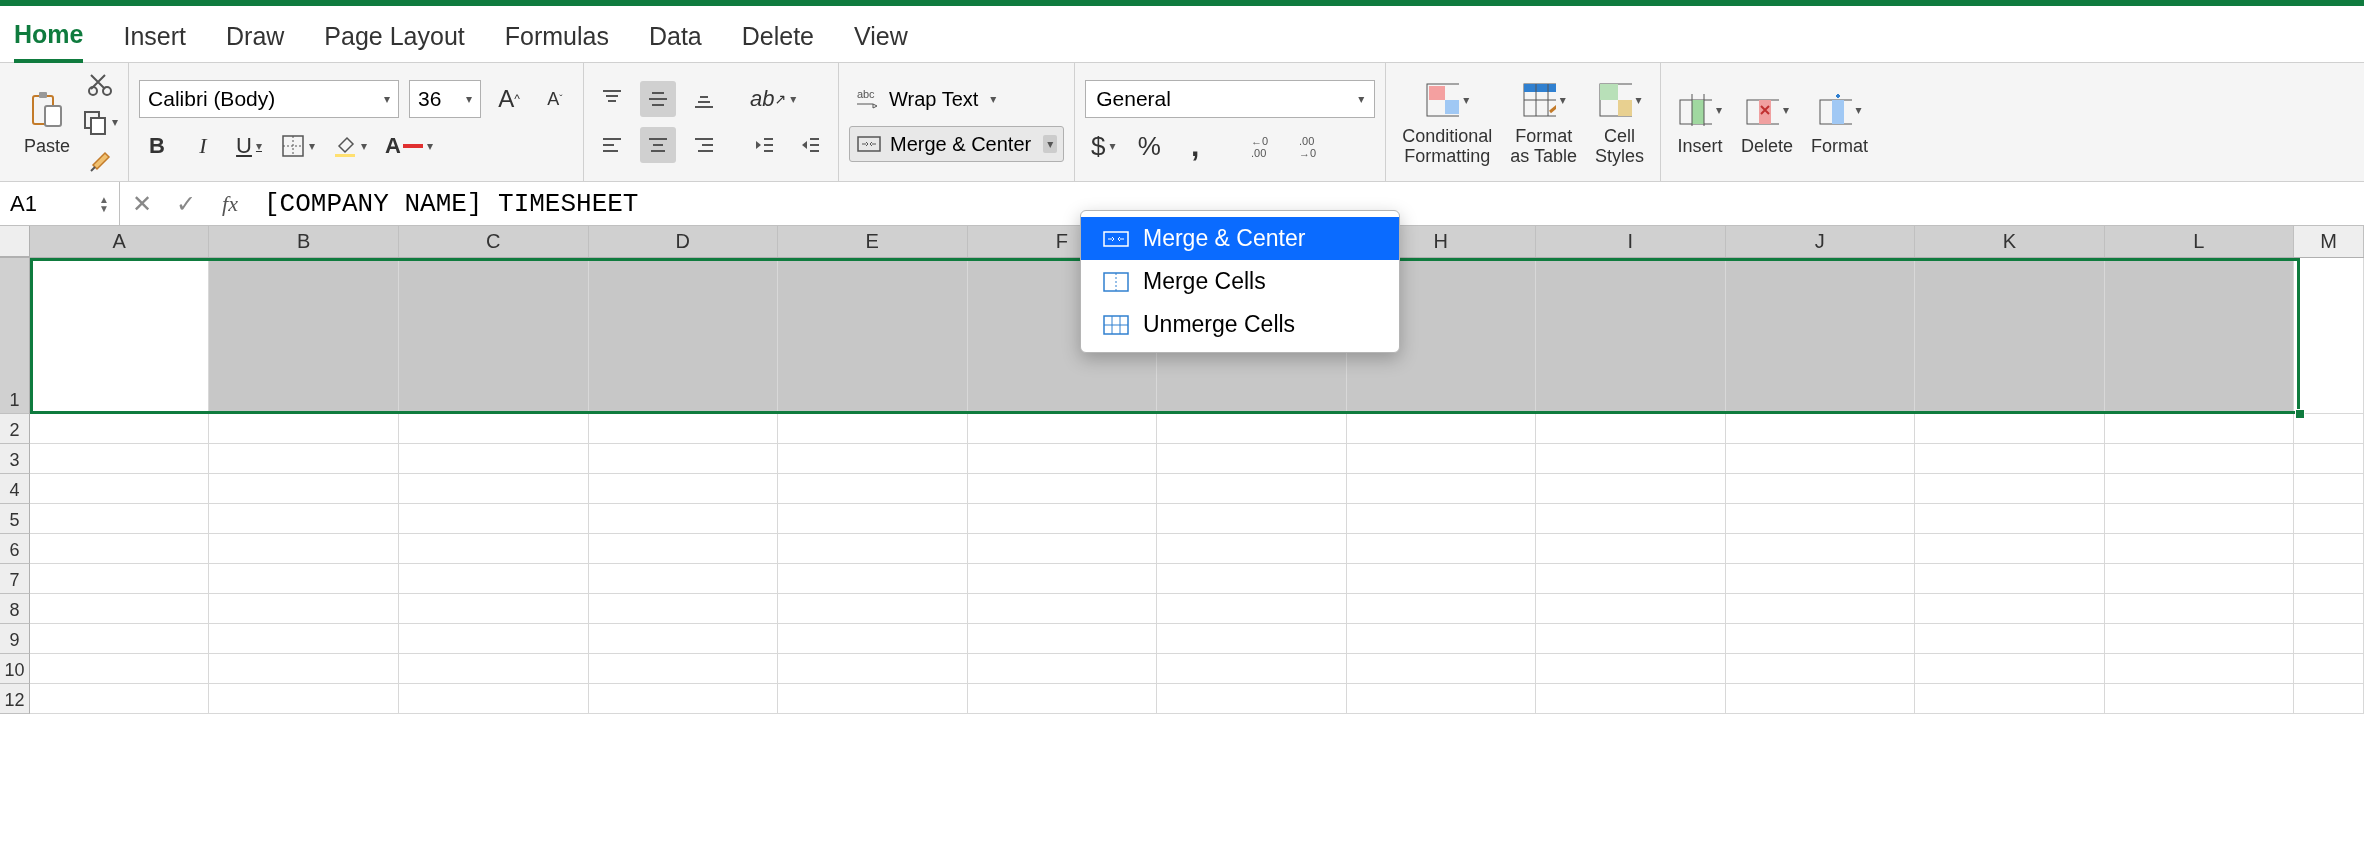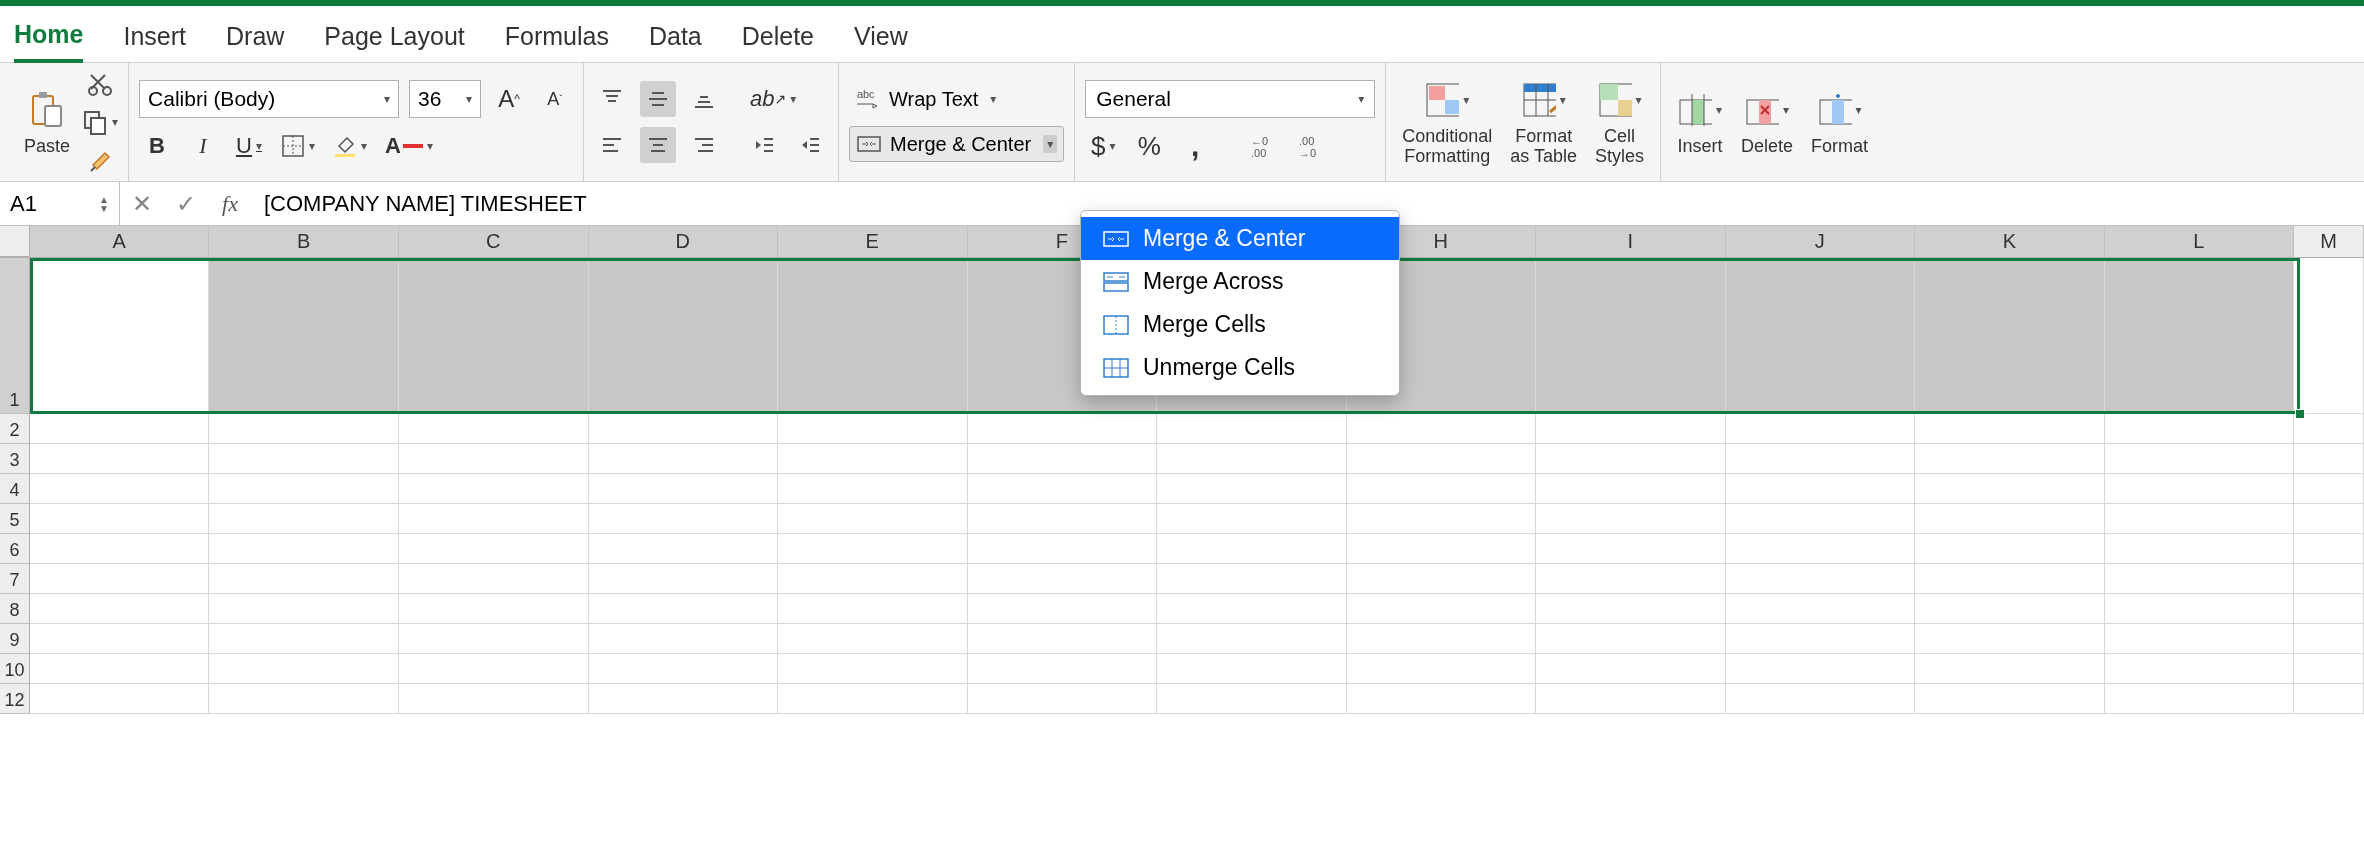--- a/index.html
+++ b/index.html
@@ -34,21 +34,21 @@
   .drop-caret { font-size: 12px; margin-left: 4px; color: #555; }
 
   .wrap-text-btn { display: flex; align-items: center; gap: 8px; font-size: 20px; padding: 4px 6px; cursor: pointer; }
   .merge-btn { display: flex; align-items: center; gap: 8px; font-size: 20px; padding: 4px 6px; cursor: pointer; border: 1px solid #b0b0b0; background: #e8e8e8; border-radius: 3px; }
 
   .formula-bar { display: flex; align-items: center; height: 44px; border-bottom: 1px solid #c0c0c0; background: #fff; }
   .name-box { width: 120px; height: 100%; border-right: 1px solid #c0c0c0; display: flex; align-items: center; padding: 0 10px; font-size: 22px; position: relative; }
   .name-box .spin { display: flex; flex-direction: column; margin-left: auto; font-size: 10px; line-height: 9px; color: #666; }
   .fb-btn { width: 44px; height: 100%; display: flex; align-items: center; justify-content: center; color: #888; font-size: 24px; cursor: pointer; }
   .fx { font-style: italic; font-family: Georgia, serif; font-size: 22px; color: #555; }
-  .formula-input { flex: 1; height: 100%; padding: 0 12px; font-size: 22px; border: none; outline: none; }
+  .formula-input { flex: 1; height: 100%; padding: 0 12px; font-size: 26px; border: none; outline: none; font-family: Liberation Mono, monospace; }
 
   .sheet { position: relative; }
   .col-headers { display: flex; height: 32px; background: #eee; border-bottom: 1px solid #b0b0b0; }
   .corner { width: 30px; background: #eee; border-right: 1px solid #b0b0b0; border-bottom: 1px solid #b0b0b0; }
   .col-h { border-right: 1px solid #c0c0c0; display: flex; align-items: center; justify-content: center; font-size: 20px; color: #333; background: #eee; }
   .col-h.sel { background: #d0d0d0; }
 
   .row { display: flex; height: 30px; }
   .row.big { height: 156px; }
   .row-h { width: 30px; background: #eee; border-right: 1px solid #b0b0b0; border-bottom: 1px solid #c0c0c0; display: flex; align-items: flex-end; justify-content: center; font-size: 18px; color: #333; padding-bottom: 2px; }
@@ -599,30 +599,20 @@
           <rect x="1" y="6" width="24" height="14" fill="none" stroke="#fff" stroke-width="1.5"></rect>
           <path d="M5 13 L9 13 M21 13 L17 13" stroke="#fff"></path>
           <path d="M9 11 L11 13 L9 15 M17 11 L15 13 L17 15" stroke="#fff" fill="none"></path>
         </svg>
       </span>
     <span>Merge &amp; Center</span>
   </div>
   <div class="dropdown-item">
     <span class="ico">
         <svg width="26" height="26">
-          <rect x="1" y="4" width="24" height="8" fill="none" stroke="#3080d0" stroke-width="1.5"></rect>
-          <rect x="1" y="14" width="24" height="8" fill="none" stroke="#3080d0" stroke-width="1.5"></rect>
-          <path d="M4 8 L10 8 M22 8 L16 8" stroke="#3080d0"></path>
-        </svg>
-      </span>
-    <span>Merge Across</span>
-  </div>
-  <div class="dropdown-item">
-    <span class="ico">
-        <svg width="26" height="26">
           <rect x="1" y="4" width="24" height="18" fill="none" stroke="#3080d0" stroke-width="1.5"></rect>
           <line x1="13" y1="4" x2="13" y2="22" stroke="#3080d0" stroke-dasharray="2 2"></line>
         </svg>
       </span>
     <span>Merge Cells</span>
   </div>
   <div class="dropdown-item">
     <span class="ico">
         <svg width="26" height="26">
           <rect x="1" y="4" width="24" height="18" fill="none" stroke="#3080d0" stroke-width="1.5"></rect>

